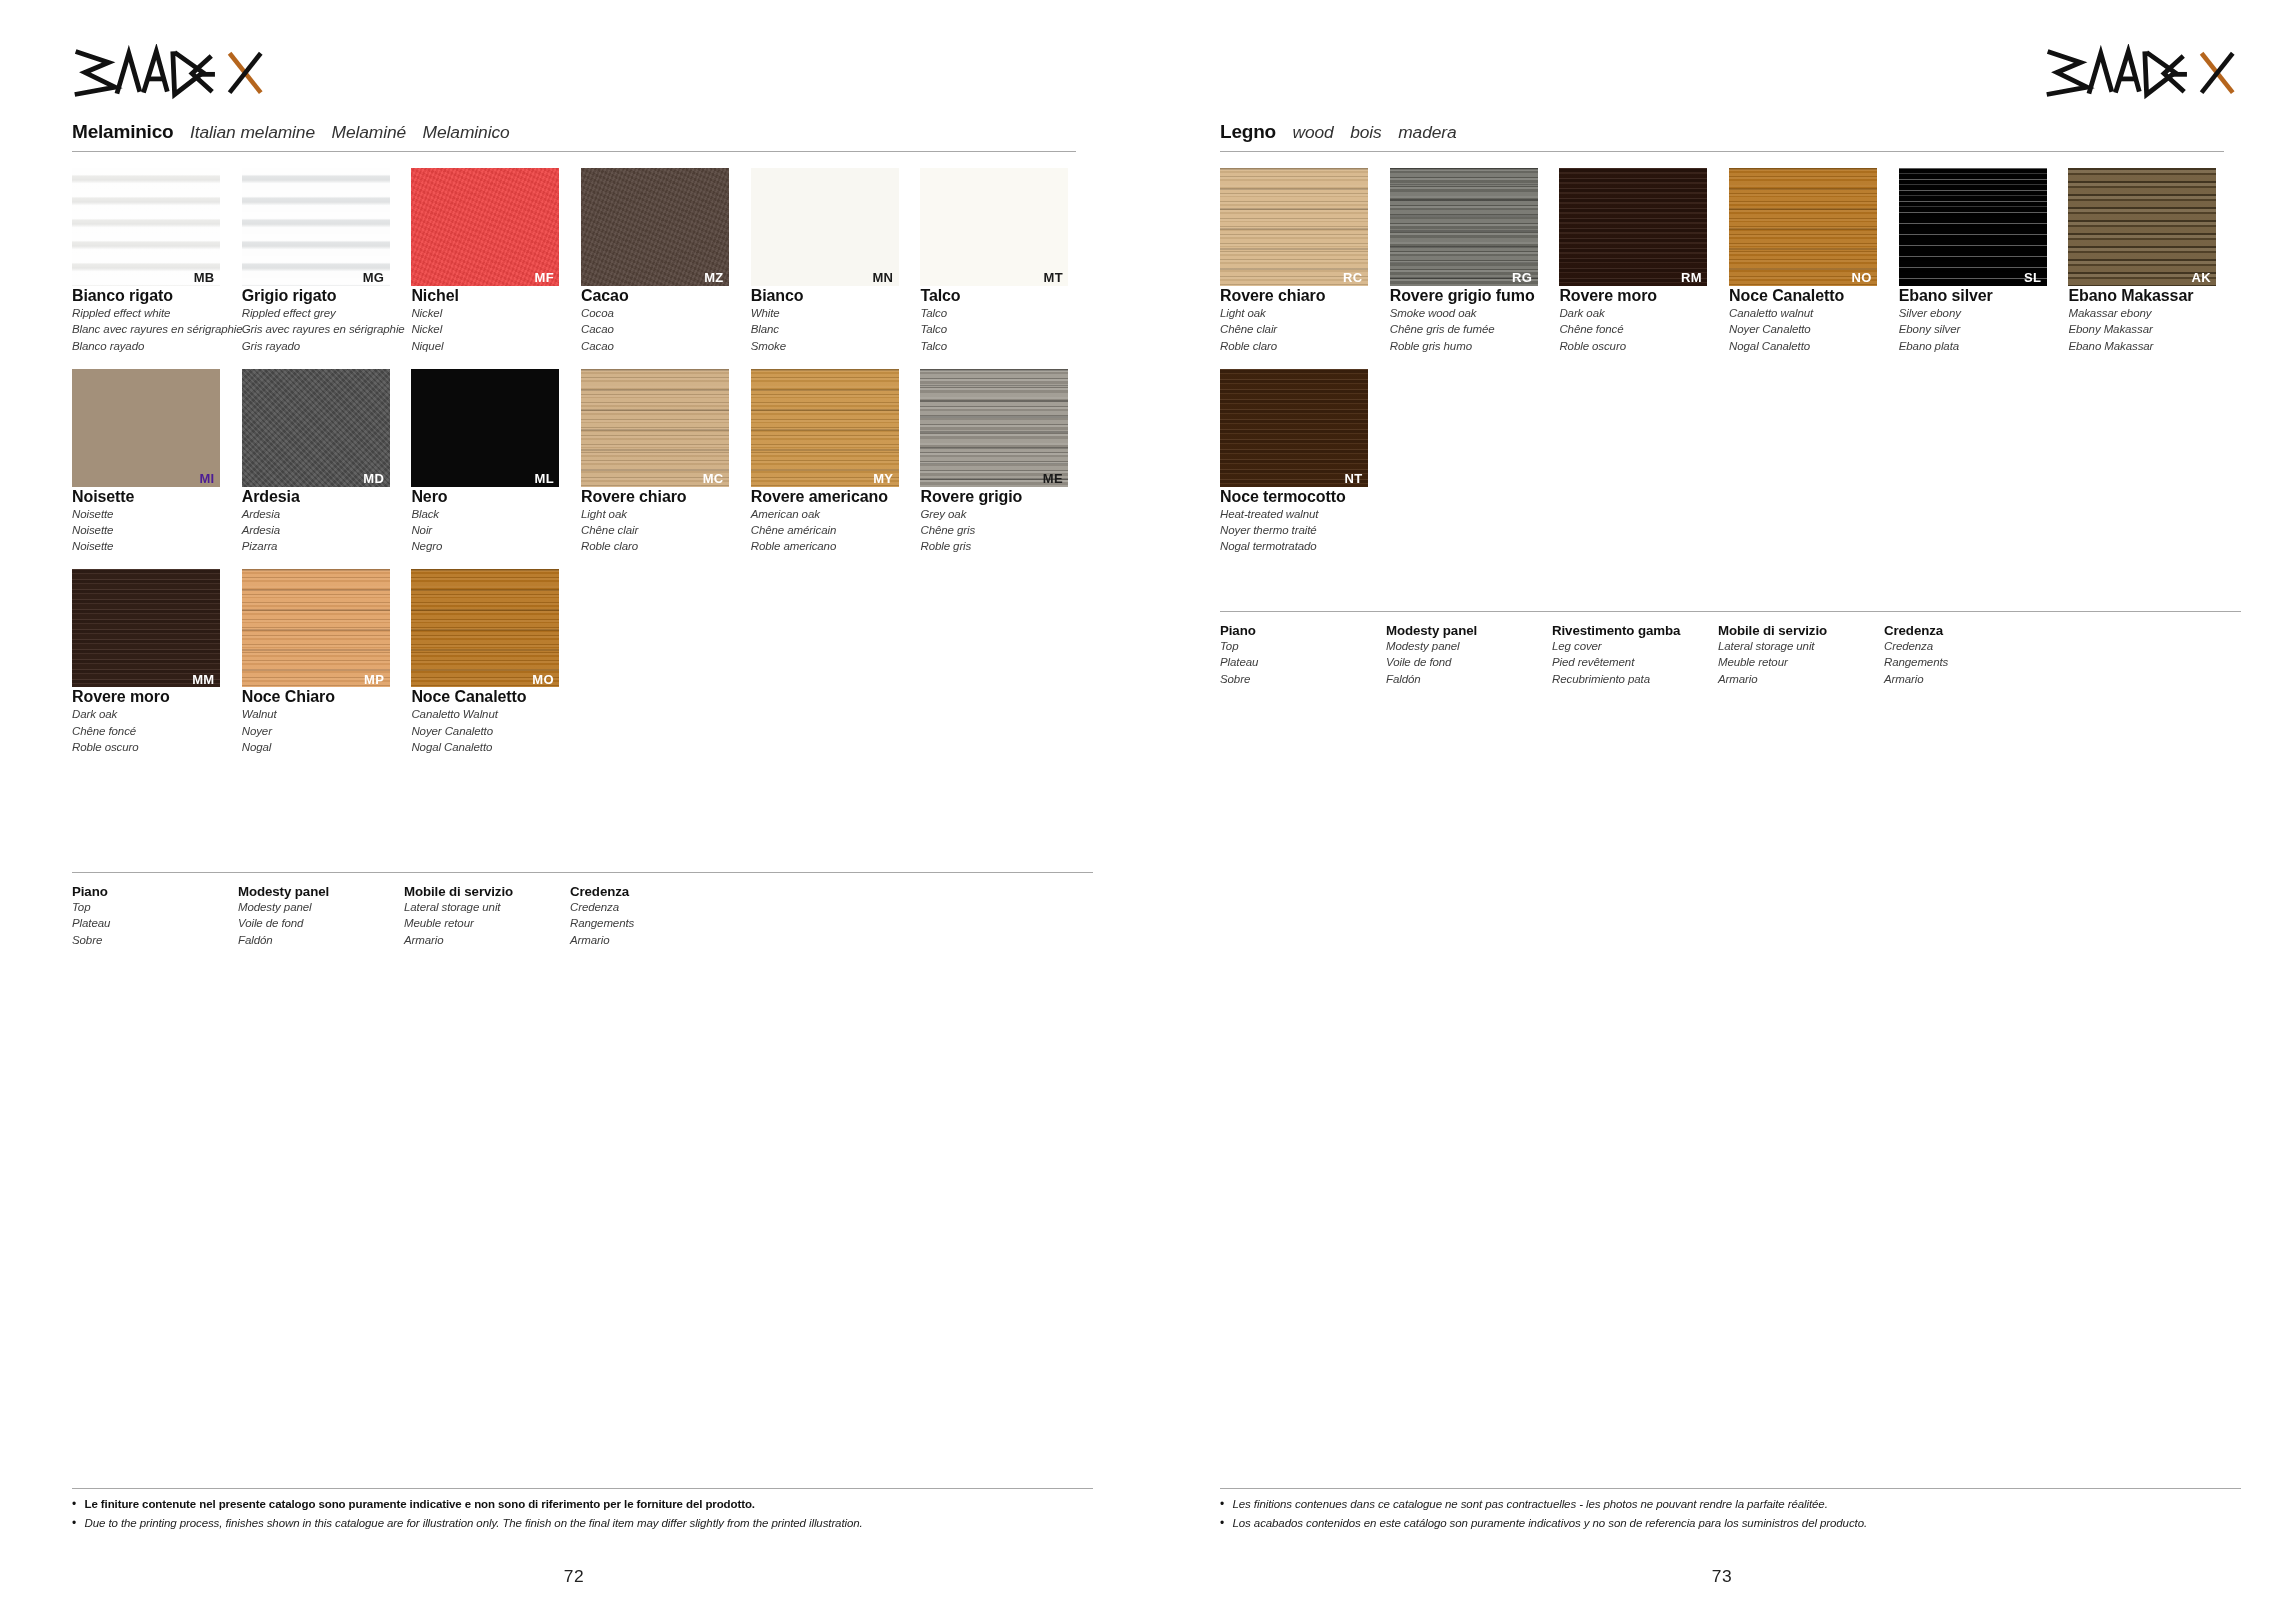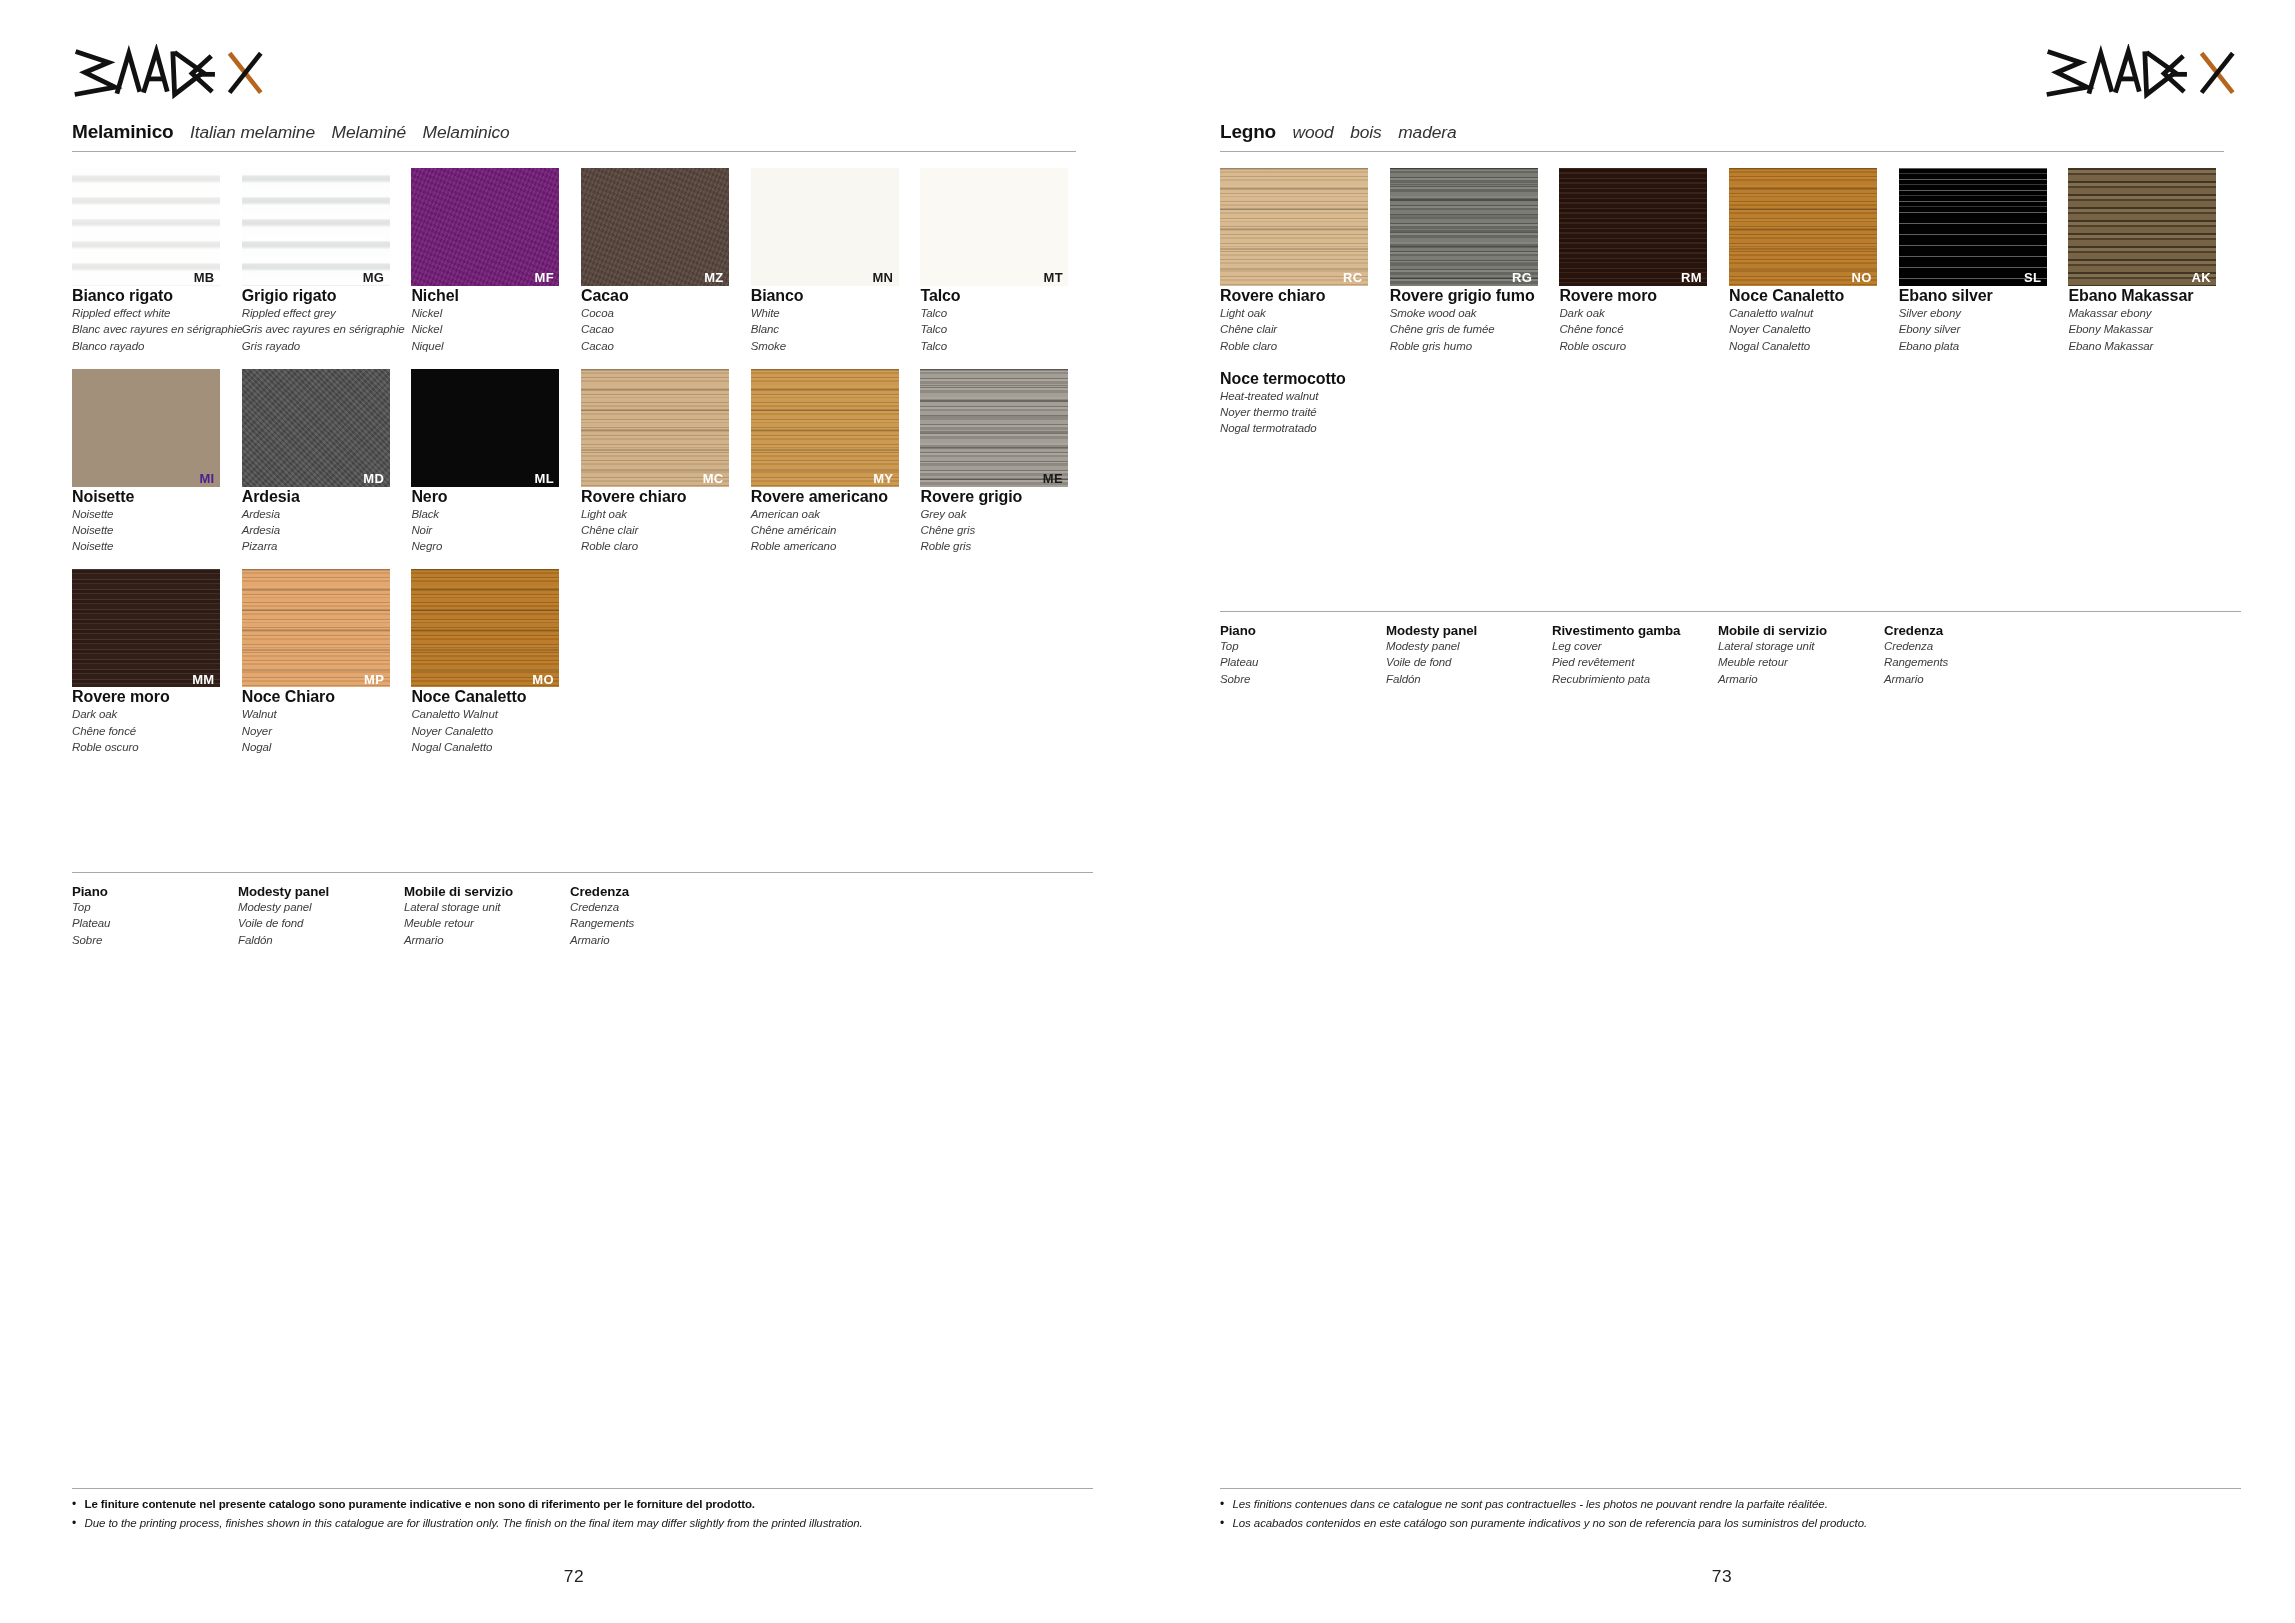--- a/index.html
+++ b/index.html
@@ -214,21 +214,21 @@
           <div class="swatch-chip" style="background: rgb(236, 238, 239);">
             <div class="tex" style="background-image: repeating-linear-gradient(rgba(255, 255, 255, 0.95) 0px, rgba(255, 255, 255, 0.95) 6.4px, rgba(0, 0, 0, 0.035) 8.3px, rgba(0, 0, 0, 0.055) 12px, rgba(255, 255, 255, 0.9) 15.6px, rgba(255, 255, 255, 0.9) 22px);"></div>
             <div class="swatch-code" style="color: rgb(26, 26, 26);">MG</div>
           </div>
           <div class="swatch-name">Grigio rigato</div>
           <div class="swatch-trans">Rippled effect grey</div>
           <div class="swatch-trans">Gris avec rayures en sérigraphie</div>
           <div class="swatch-trans">Gris rayado</div>
         </div>
         <div class="swatch-cell">
-          <div class="swatch-chip" style="background: #701a75;">
+          <div class="swatch-chip" style="background: #ef4444;">
             <div class="tex" style="background-image: repeating-linear-gradient(112deg, rgba(255, 255, 255, 0.05) 0px, rgba(255, 255, 255, 0.05) 1.8px, rgba(0, 0, 0, 0.05) 1.8px, rgba(0, 0, 0, 0.05) 3.7px), repeating-linear-gradient(22deg, rgba(255, 255, 255, 0.04) 0px, rgba(255, 255, 255, 0.04) 2.8px, rgba(0, 0, 0, 0.04) 2.8px, rgba(0, 0, 0, 0.04) 5.5px);"></div>
             <div class="swatch-code" style="color: rgb(255, 255, 255);">MF</div>
           </div>
           <div class="swatch-name">Nichel</div>
           <div class="swatch-trans">Nickel</div>
           <div class="swatch-trans">Nickel</div>
           <div class="swatch-trans">Niquel</div>
         </div>
         <div class="swatch-cell">
           <div class="swatch-chip" style="background: rgb(84, 67, 58);">
@@ -483,20 +483,24 @@
           <div class="swatch-chip" style="background: rgb(107, 86, 53);">
             <div class="tex" style="background-image: repeating-linear-gradient(rgba(0, 0, 0, 0.38) 0px, rgba(0, 0, 0, 0.38) 1.8px, rgba(255, 255, 255, 0.14) 1.8px, rgba(255, 255, 255, 0.14) 4.6px, rgba(0, 0, 0, 0.25) 4.6px, rgba(0, 0, 0, 0.25) 7.3px, rgba(255, 255, 255, 0.08) 7.3px, rgba(255, 255, 255, 0.08) 13px);"></div>
             <div class="swatch-code" style="color: rgb(255, 255, 255);">AK</div>
           </div>
           <div class="swatch-name">Ebano Makassar</div>
           <div class="swatch-trans">Makassar ebony</div>
           <div class="swatch-trans">Ebony Makassar</div>
           <div class="swatch-trans">Ebano Makassar</div>
         </div>
         <div class="swatch-cell">
+          <div class="swatch-chip" style="background: rgb(70, 39, 15);">
+            <div class="tex" style="background-image: repeating-linear-gradient(rgba(255, 255, 255, 0.08) 0px, rgba(255, 255, 255, 0.08) 0.9px, rgba(0, 0, 0, 0.22) 0.9px, rgba(0, 0, 0, 0.22) 3.7px, rgba(255, 255, 255, 0.05) 3.7px, rgba(255, 255, 255, 0.05) 5.5px, rgba(0, 0, 0, 0.12) 5.5px, rgba(0, 0, 0, 0.12) 10px);"></div>
+            <div class="swatch-code" style="color: rgb(255, 255, 255);">NT</div>
+          </div>
           <div class="swatch-name">Noce termocotto</div>
           <div class="swatch-trans">Heat-treated walnut</div>
           <div class="swatch-trans">Noyer thermo traité</div>
           <div class="swatch-trans">Nogal termotratado</div>
         </div>
       </div>
 
     <div class="apply-block" id="right-apply" style="top:611px;">
       <div class="apply-rule"></div>
       <div class="apply-row" id="right-apply-row">

